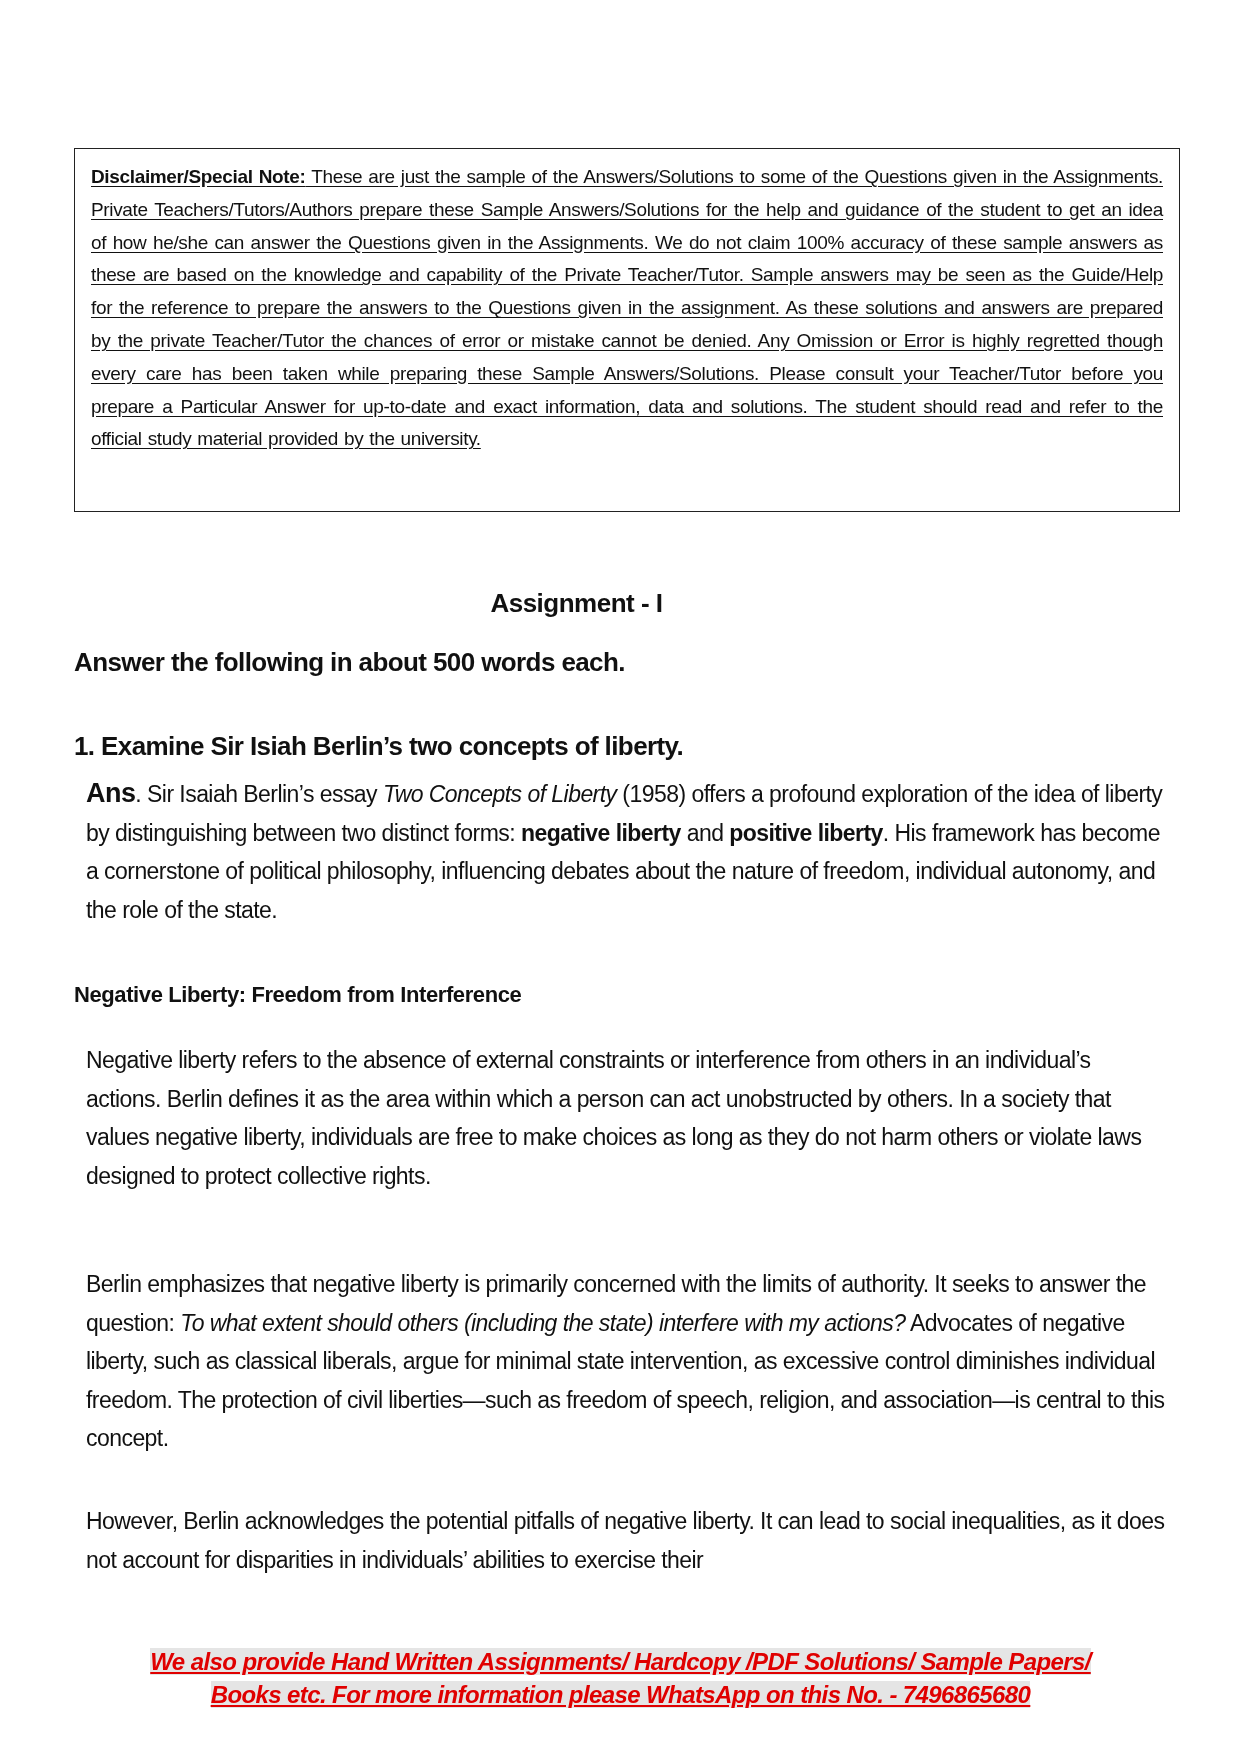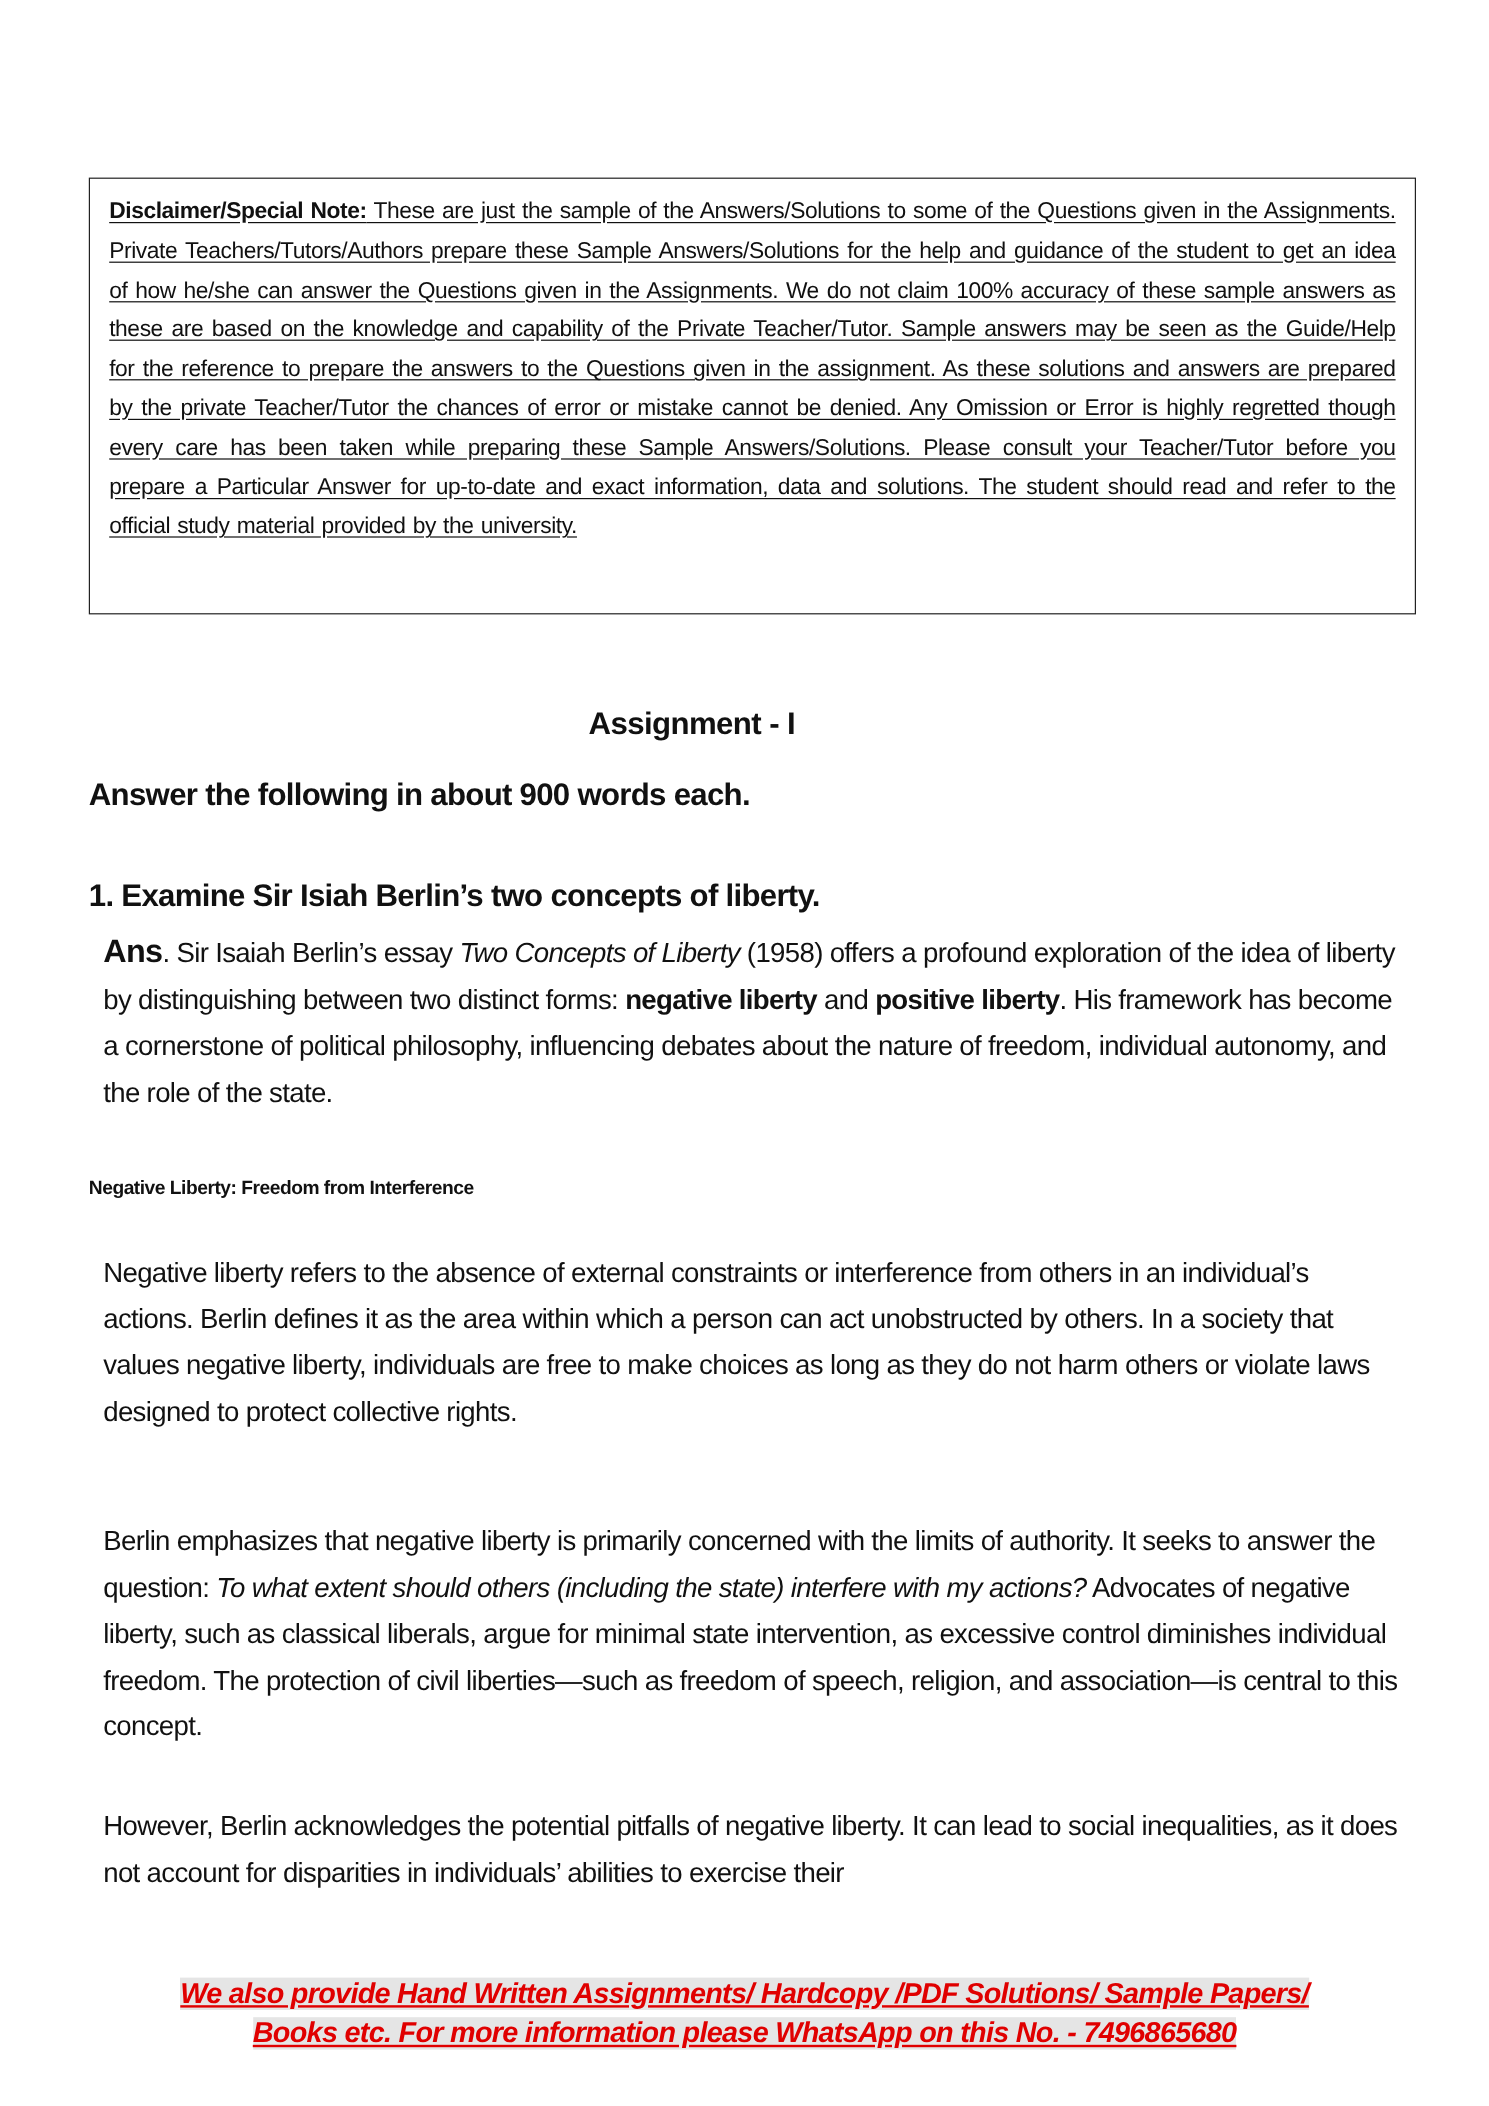--- a/index.html
+++ b/index.html
@@ -13,35 +13,35 @@
   .disclaimer .lead { font-weight:bold; }
   .assign-title { position:absolute; left:0; width:1153px; top:588px; text-align:center;
     font-weight:bold; font-size:26px; letter-spacing:-0.5px; }
   .instr { position:absolute; left:74px; top:647px; font-weight:bold; font-size:26px; letter-spacing:-0.6px; }
   .q1 { position:absolute; left:74px; top:707px; font-weight:bold; font-size:26px; letter-spacing:-0.6px;margin-top:24px; }
   .body-text { position:absolute; left:74px; width:1080px; font-size:23px; line-height:38.6px;
     letter-spacing:-0.55px; margin:12px; }
   .ans-label { font-weight:bold; font-size:27px; }
   b, .bold { font-weight:bold; }
   i { font-style:italic; }
-  .subhead { position:absolute; left:74px; top:982px; font-weight:bold; font-size:16px; letter-spacing:-0.4px; }
+  .subhead { position:absolute; left:74px; top:982px; font-weight:bold; font-size:22px; letter-spacing:-0.4px; }
   .footer { position:absolute; left:0; width:1241px; top:1645px; text-align:center; }
   .footer span { background:#e5e5e5; color:#e00000; font-weight:bold; font-style:italic;
     font-size:24px; text-decoration:underline; letter-spacing:-0.6px; line-height:33px; }
   .footer div { margin:0; }
 </style>
 </head>
 <body>
 
 <div class="disclaimer">
   <p><span class="lead">Disclaimer/Special Note:</span><span> These are just the sample of the Answers/Solutions to some of the Questions given in the Assignments. Private Teachers/Tutors/Authors prepare these Sample Answers/Solutions for the help and guidance of the student to get an idea of how he/she can answer the Questions given in the Assignments. We do not claim 100% accuracy of these sample answers as these are based on the knowledge and capability of the Private Teacher/Tutor. Sample answers may be seen as the Guide/Help for the reference to prepare the answers to the Questions given in the assignment. As these solutions and answers are prepared by the private Teacher/Tutor the chances of error or mistake cannot be denied. Any Omission or Error is highly regretted though every care has been taken while preparing these Sample Answers/Solutions. Please consult your Teacher/Tutor before you prepare a Particular Answer for up-to-date and exact information, data and solutions. The student should read and refer to the official study material provided by the university.</span></p>
 </div>
 
 <div class="assign-title">Assignment - I</div>
-<div class="instr">Answer the following in about 900 words each.</div>
+<div class="instr">Answer the following in about 500 words each.</div>
 <div class="q1">1. Examine Sir Isiah Berlin’s two concepts of liberty.</div>
 
 <p class="body-text" style="top:762px;"><span class="ans-label">Ans</span><span>. Sir Isaiah Berlin’s essay </span><i>Two Concepts of Liberty</i><span> (1958) offers a profound exploration of the idea of liberty by distinguishing between two distinct forms: </span><b>negative liberty</b><span> and </span><b>positive liberty</b><span>. His framework has become a cornerstone of political philosophy, influencing debates about the nature of freedom, individual autonomy, and the role of the state.</span></p>
 
 <div class="subhead">Negative Liberty: Freedom from Interference</div>
 
 <p class="body-text" style="top:1029px;">Negative liberty refers to the absence of external constraints or interference from others in an individual’s actions. Berlin defines it as the area within which a person can act unobstructed by others. In a society that values negative liberty, individuals are free to make choices as long as they do not harm others or violate laws designed to protect collective rights.</p>
 
 <p class="body-text" style="top:1253px;"><span>Berlin emphasizes that negative liberty is primarily concerned with the limits of authority. It seeks to answer the question: </span><i>To what extent should others (including the state) interfere with my actions?</i><span> Advocates of negative liberty, such as classical liberals, argue for minimal state intervention, as excessive control diminishes individual freedom. The protection of civil liberties—such as freedom of speech, religion, and association—is central to this concept.</span></p>
 

